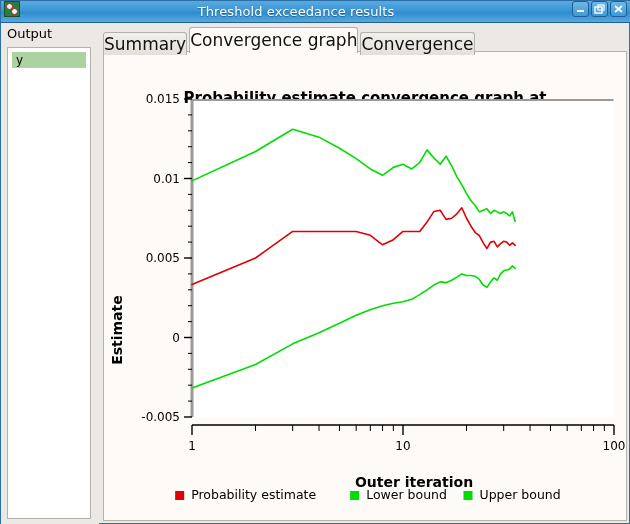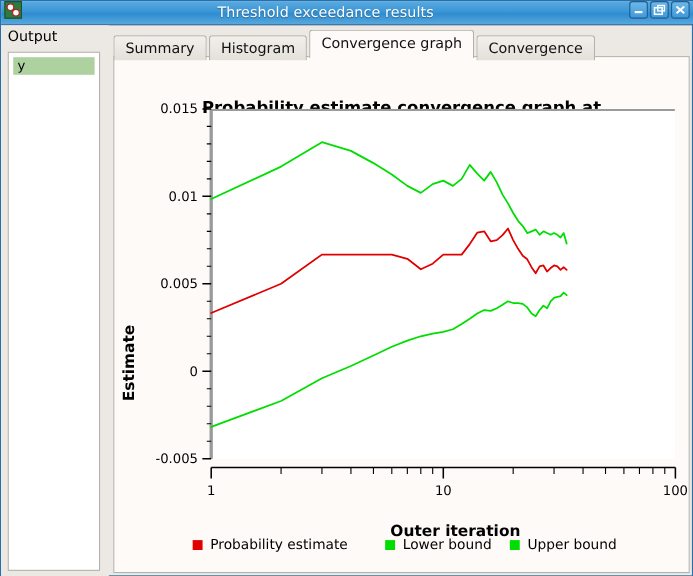--- a/index.html
+++ b/index.html
@@ -145,22 +145,22 @@
     height: 27px;
     display: flex;
     align-items: flex-end;
     padding-left: 4px;
     box-sizing: border-box;
     z-index: 3;
   }
   .tab {
     height: 23px;
     line-height: 23px;
-    padding: 0 10px;
-    font-size: 13px;
+    padding: 0 0;
+    font-size: 17px;
     color: #111;
     background: linear-gradient(180deg, #f2f0ec 0%, #e3e0da 100%);
     border: 1px solid #b4b0aa;
     border-bottom: none;
     border-top-left-radius: 3px;
     border-top-right-radius: 3px;
     margin-right: 2px;
     white-space: nowrap;
     box-sizing: border-box;
     position: relative;
@@ -233,21 +233,20 @@
       <div id="output-listbox">
         <div id="output-listbox-inner">
           <div class="list-item selected">y</div>
         </div>
       </div>
     </div>
 
     <div id="tabpanel-wrap">
       <div id="tabstrip">
         <div class="tab">Summary</div>
-        <div class="tab">Histogram</div>
         <div class="tab active">Convergence graph</div>
         <div class="tab">Convergence</div>
       </div>
 
       <div id="tabpage">
         <div id="chart-area">
           <svg id="chart-svg" width="522" height="468" viewBox="0 0 522 468">
             <rect x="0" y="0" width="522" height="468" fill="#fdfaf7"></rect>
 
             <text id="chart-title-1" x="261" y="51" text-anchor="middle" font-family="DejaVu Sans, Liberation Sans, sans-serif" font-size="15" font-weight="bold" fill="#000">Probability estimate convergence graph at</text>

